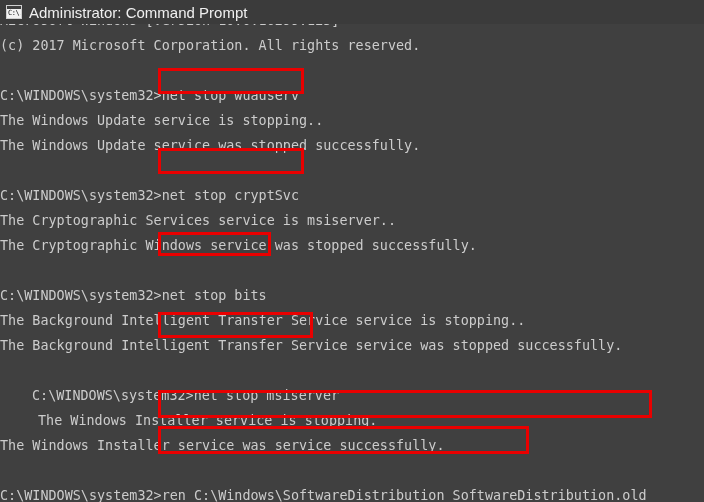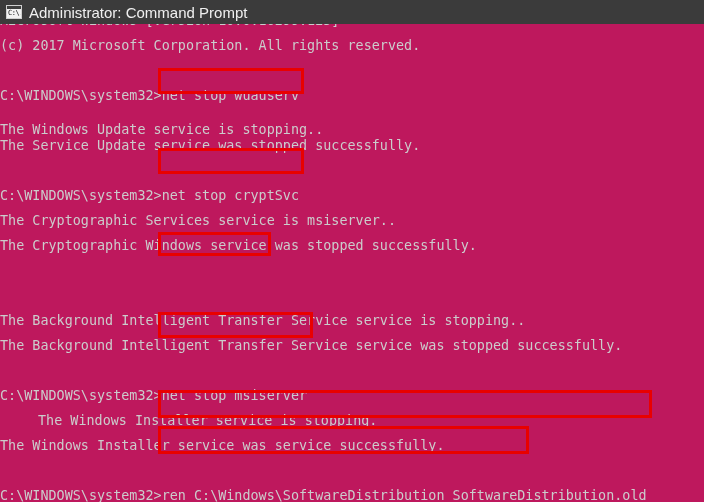--- a/index.html
+++ b/index.html
@@ -68,21 +68,21 @@
     white-space: nowrap;
   }
 
   
   #console {
     position: absolute;
     left: 0;
     top: 24px;
     width: 704px;
     height: 478px;
-    background: #be185d;
+    background: #404040;
     overflow: hidden;
   }
   .console-line {
     position: absolute;
     left: 0;
     height: 25px;
     line-height: 25px;
     white-space: pre;
     font-family: "DejaVu Sans Mono", "Liberation Mono", monospace;
     font-size: 13.4px;
@@ -113,31 +113,32 @@
       <span class="glyph">C:\.</span>
     </span>
     <span class="title-text">Administrator: Command Prompt</span>
   </div>
 
   <div id="console">
       <div class="console-line" style="top: -16px;">Microsoft Windows [Version 10.0.16299.125]</div>
       <div class="console-line" style="top: 9px;">(c) 2017 Microsoft Corporation. All rights reserved.</div>
       <div class="console-line blank" style="top: 34px;"> </div>
       <div class="console-line" style="top: 59px;">C:\WINDOWS\system32&gt;net stop wuauserv</div>
-      <div class="console-line" style="top: 93px;">The Windows Update service is stopping..</div>
-      <div class="console-line" style="top: 109px;">The Service Update service was stopped successfully.</div>
+      <div class="console-line" style="top: 84px;">The Windows Update service is stopping..</div>
+      <div class="console-line" style="top: 109px;">The Windows Update service was stopped successfully.</div>
       <div class="console-line blank" style="top: 134px;"> </div>
       <div class="console-line" style="top: 159px;">C:\WINDOWS\system32&gt;net stop cryptSvc</div>
       <div class="console-line" style="top: 184px;">The Cryptographic Services service is msiserver..</div>
       <div class="console-line" style="top: 209px;">The Cryptographic Windows service was stopped successfully.</div>
       <div class="console-line blank" style="top: 234px;"> </div>
+      <div class="console-line" style="top: 259px;">C:\WINDOWS\system32&gt;net stop bits</div>
       <div class="console-line" style="top: 284px;">The Background Intelligent Transfer Service service is stopping..</div>
       <div class="console-line" style="top: 309px;">The Background Intelligent Transfer Service service was stopped successfully.</div>
       <div class="console-line blank" style="top: 334px;"> </div>
-      <div class="console-line" style="top: 359px;">C:\WINDOWS\system32&gt;net stop msiserver</div>
+      <div class="console-line" style="top: 359px; padding-left: 32px;">C:\WINDOWS\system32&gt;net stop msiserver</div>
       <div class="console-line" style="top: 384px; margin-left: 38px;">The Windows Installer service is stopping.</div>
       <div class="console-line" style="top: 409px;">The Windows Installer service was service successfully.</div>
       <div class="console-line blank" style="top: 434px;"> </div>
       <div class="console-line" style="top: 459px;">C:\WINDOWS\system32&gt;ren C:\Windows\SoftwareDistribution SoftwareDistribution.old</div>
       <div class="highlight-box" style="left: 158px; top: 44px; width: 146px; height: 26px; border-color: rgb(233, 0, 0);"></div>
       <div class="highlight-box" style="left: 158px; top: 124px; width: 146px; height: 26px; border-color: rgb(233, 0, 0);"></div>
       <div class="highlight-box" style="left: 158px; top: 208px; width: 113px; height: 24px; border-color: rgb(233, 0, 0);"></div>
       <div class="highlight-box" style="left: 158px; top: 288px; width: 155px; height: 26px; border-color: rgb(233, 0, 0);"></div>
       <div class="highlight-box" style="left: 158px; top: 366px; width: 494px; height: 28px; border-color: rgb(233, 0, 0);"></div>
       <div class="highlight-box" style="left: 158px; top: 402px; width: 371px; height: 28px; border-color: rgb(233, 0, 0);"></div>

